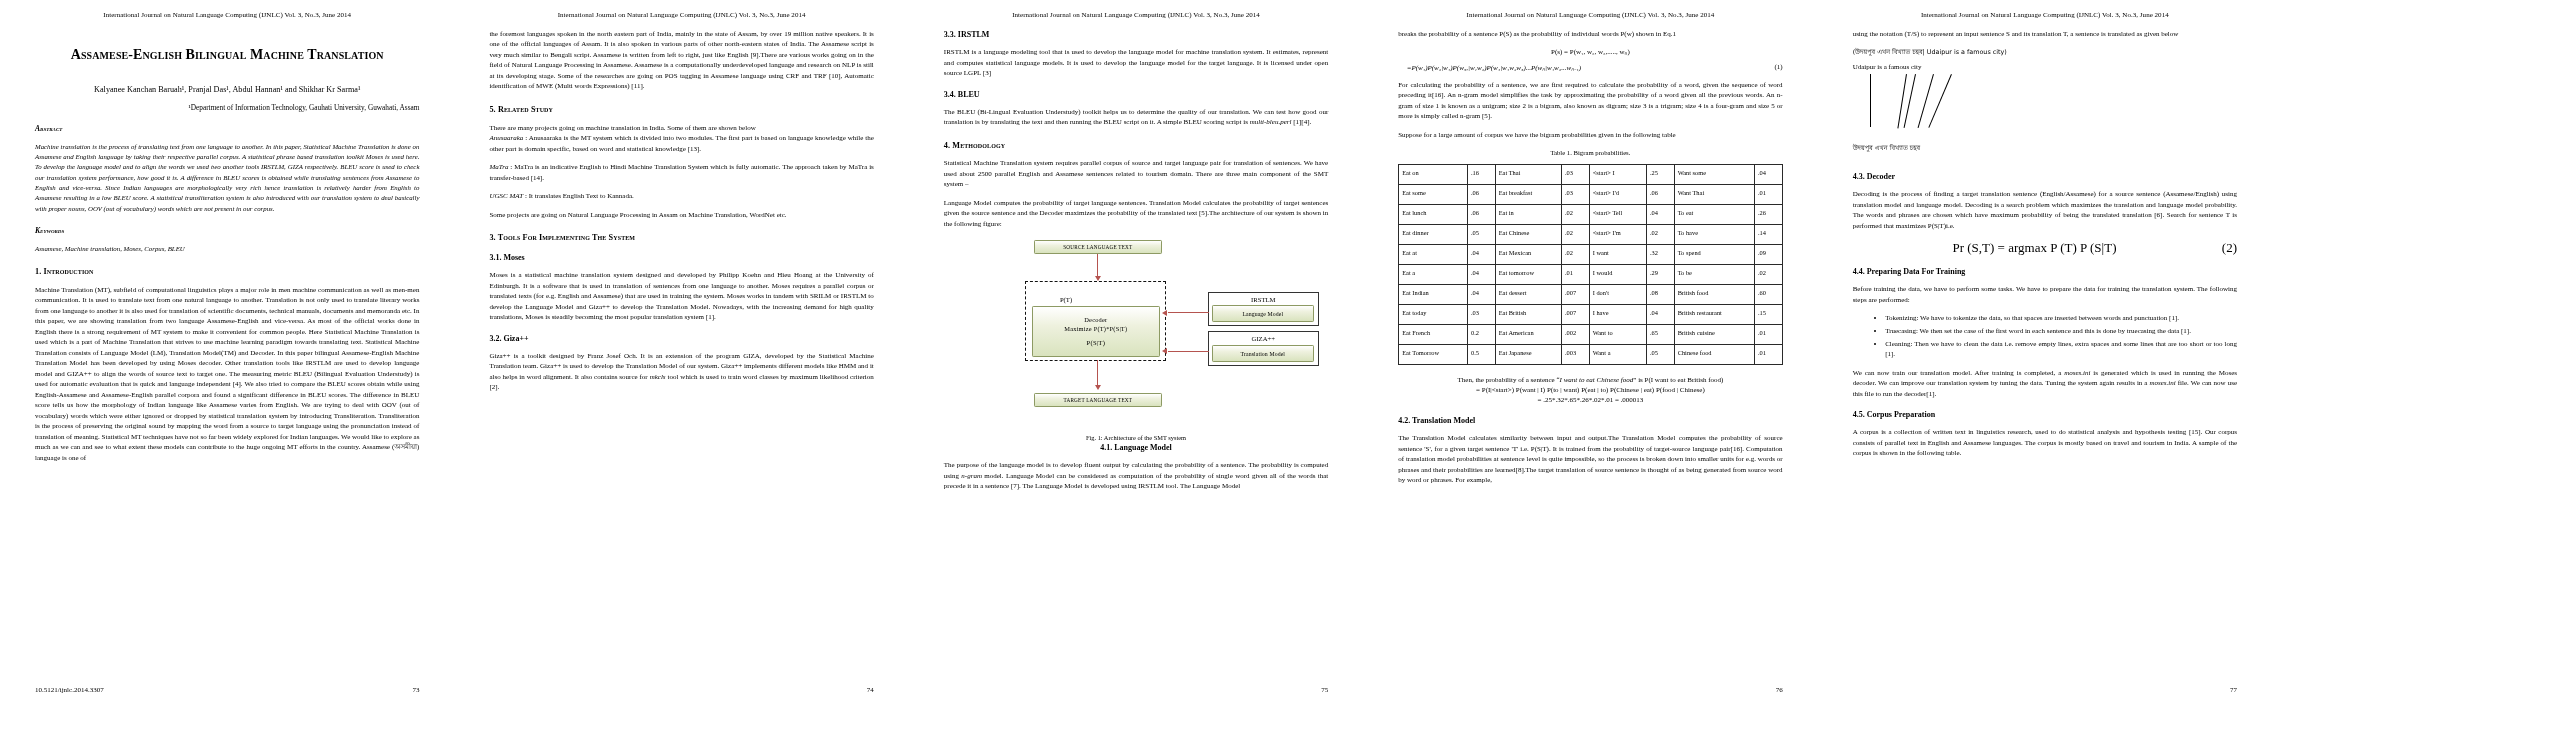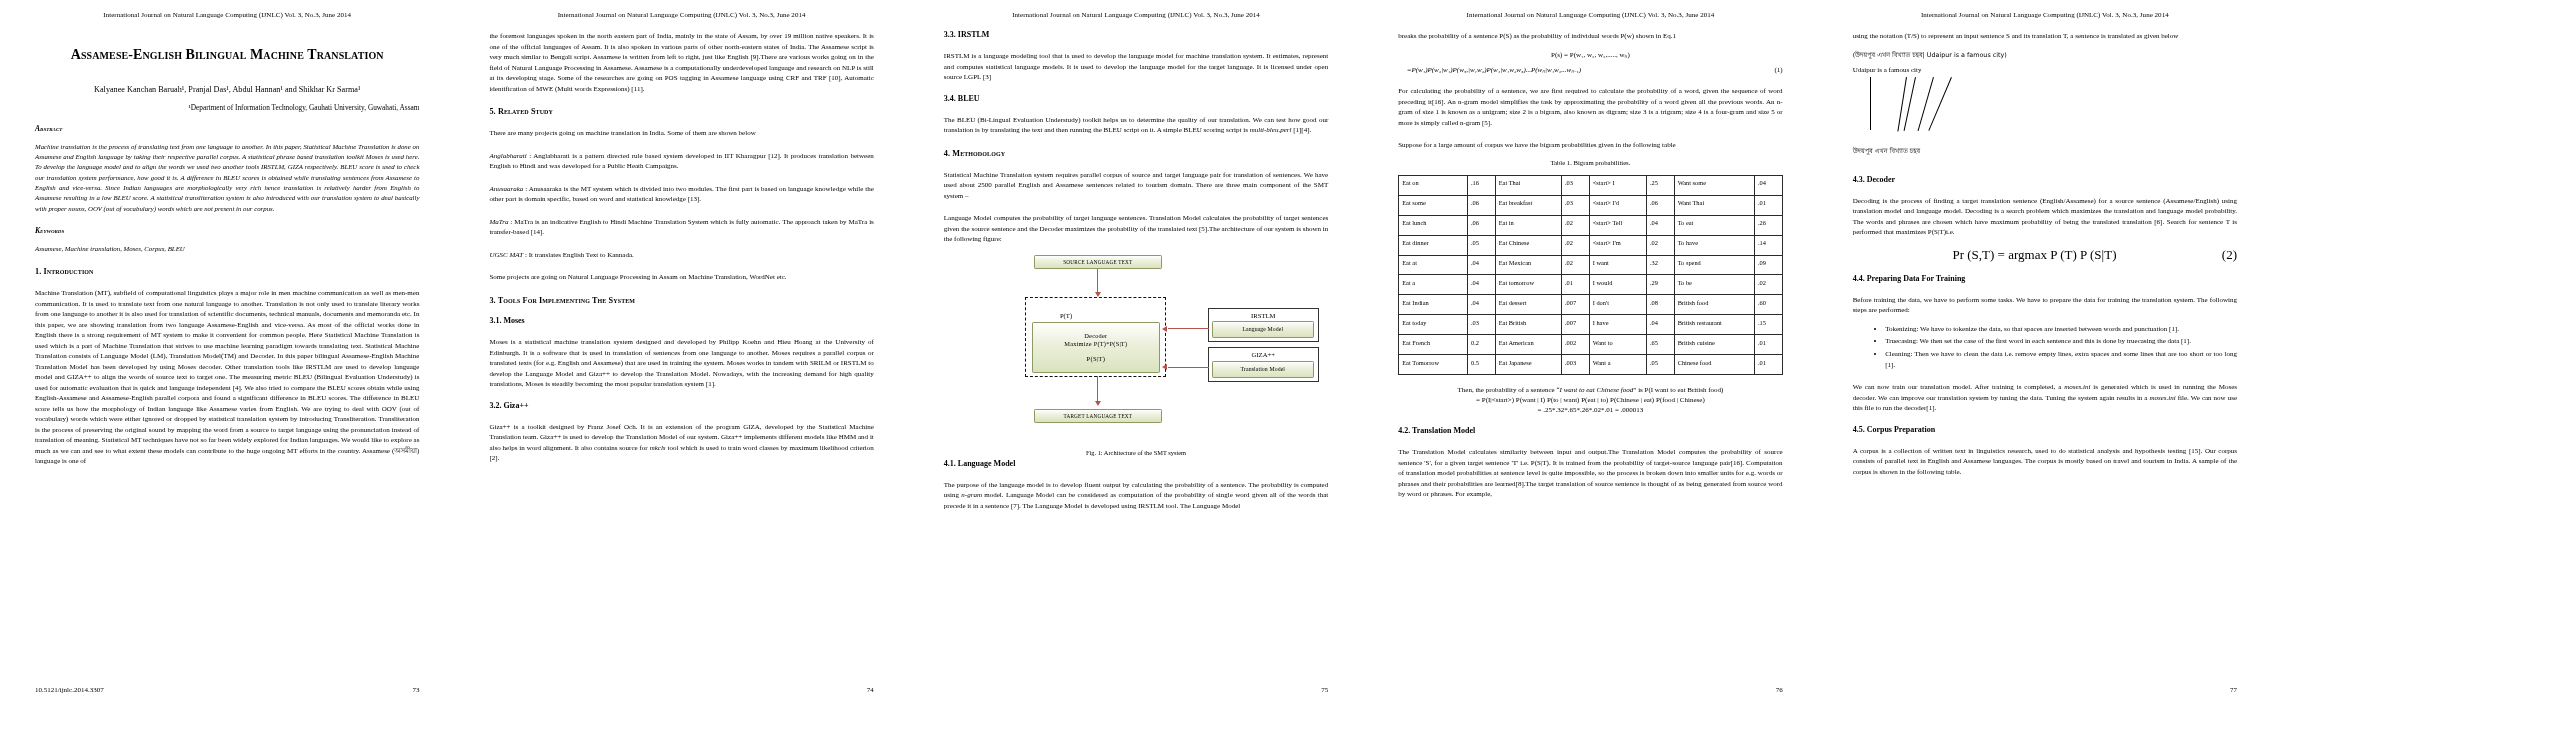--- a/index.html
+++ b/index.html
@@ -6,21 +6,21 @@
   body{width:2576px;height:729px;overflow:hidden;font-family:"Liberation Serif",serif;color:#000;}
   .sheet{display:flex;width:2272px;height:729px;}
   .page{width:515px;height:729px;position:relative;box-sizing:border-box;padding:11px 35px 0 35px;}
   .hdr{font-size:7px;text-align:center;margin:0 0 9.7px 0;letter-spacing:0.03px;}
   .title{font-size:14px;font-variant:small-caps;font-weight:bold;text-align:center;line-height:1.28;margin:27px 0 16px 0;letter-spacing:0.1px;}
   .authors{font-size:8.2px;text-align:center;margin:20.7px 0 0 0;}
   .affil{font-size:7.3px;text-align:right;margin:9.7px 0 0 0;}
   .h-sec{font-size:8.2px;font-variant:small-caps;font-weight:bold;margin:13.4px 0 8.5px 0;letter-spacing:0.1px;}
   .h-sub{font-size:8px;font-weight:bold;margin:11px 0 8px 0;}
   .h-abs{font-size:7.6px;font-variant:small-caps;font-weight:bold;font-style:italic;margin:12px 0 8.5px 0;}
-  p.body{font-size:7px;line-height:1.50;text-align:justify;margin:12px 0 8px 0;text-justify:inter-word;}
+  p.body{font-size:7px;line-height:1.50;text-align:justify;margin:0 0 8px 0;text-justify:inter-word;}
   p.ital{font-size:6.8px;line-height:1.52;text-align:justify;font-style:italic;margin:0 0 8px 0;}
   .ind{font-style:italic;}
   ol.num{font-size:7px;line-height:1.55;margin:2.4px 0 8px 28px;padding:0;}
   ol.num li{margin:0 0 0.6px 0;padding-left:3.6px;}
   ul.bul{font-size:7px;line-height:1.50;margin:3.6px 0 8px 24px;padding:0 0 0 8.5px;}
   ul.bul li{margin:0 0 2.4px 0;text-align:justify;}
   .eqline{font-size:7px;text-align:center;margin:5.5px 0 6.7px 0;}
   .eqrow{display:flex;align-items:center;font-size:7px;margin:6.7px 0 8px 0;}
   .eqrow .eq{flex:1;text-align:left;padding-left:8.5px;font-style:italic;}
   .eqrow .no{width:20.7px;text-align:right;font-style:normal;}
@@ -78,23 +78,20 @@
   </div>
 
   <div class="page">
     <div class="hdr">International Journal on Natural Language Computing (IJNLC) Vol. 3, No.3, June 2014</div>
     <p class="body">the foremost languages spoken in the north eastern part of India, mainly in the state of Assam, by over 19 million native speakers. It is one of the official languages of Assam. It is also spoken in various parts of other north-eastern states of India. The Assamese script is very much similar to Bengali script. Assamese is written from left to right, just like English [9].There are various works going on in the field of Natural Language Processing in Assamese. Assamese is a computationally underdeveloped language and research on NLP is still at its developing stage. Some of the researches are going on POS tagging in Assamese language using CRF and TRF [10], Automatic identification of MWE (Multi words Expressions) [11].</p>
     <div class="h-sec">5. Related Study</div>
     <p class="body" style="margin-bottom:0">
       <span>There are many projects going on machine translation in India. Some of them are shown below</span>
     </p>
     <p class="body">
-      <span class="ind">Anglabharati</span><span> : Anglabharati is a pattern directed rule based system developed in IIT Kharagpur [12]. It produces translation between English to Hindi and was developed for a Public Heath Campaigns.</span>
-    </p>
-    <p class="body">
       <span class="ind">Anusaaraka</span><span> : Anusaaraka is the MT system which is divided into two modules. The first part is based on language knowledge while the other part is domain specific, based on word and statistical knowledge [13].</span>
     </p>
     <p class="body">
       <span class="ind">MaTra</span><span> : MaTra is an indicative English to Hindi Machine Translation System which is fully automatic. The approach taken by MaTra is transfer-based [14].</span>
     </p>
     <p class="body">
       <span class="ind">UGSC MAT</span><span> : It translates English Text to Kannada.</span>
     </p>
     <p class="body">Some projects are going on Natural Language Processing in Assam on Machine Translation, WordNet etc.</p>
     <div class="h-sec">3. Tools For Implementing The System</div>
@@ -149,21 +146,21 @@
       <div class="ahead-l" style="left:218px;top:73px;"></div>
       <div class="arrow-h" style="left:224px;top:114px;width:41px;"></div>
       <div class="ahead-l" style="left:218px;top:111px;"></div>
 
       <div class="arrow-v" style="left:153px;top:123px;height:26px;"></div>
       <div class="ahead-d" style="left:151px;top:148px;"></div>
       <div class="gbox" style="left:90px;top:156px;width:128px;height:14px;">TARGET LANGUAGE TEXT</div>
     </div>
     <div class="figcap">Fig. 1: Architecture of the SMT system</div>
 
-    <div class="h-sub" style="margin-top:2.4px;">4.1. Language Model</div>
+    <div class="h-sub" style="margin-top:2.4px;text-align:center;">4.1. Language Model</div>
     <p class="body">
       <span>The purpose of the language model is to develop fluent output by calculating the probability of a sentence. The probability is computed using </span><span class="ind">n-gram</span><span> model. Language Model can be considered as computation of the probability of single word given all of the words that precede it in a sentence [7]. The Language Model is developed using IRSTLM tool. The Language Model</span>
     </p>
     <div class="pgno">75</div>
   </div>
 
   <div class="page">
     <div class="hdr">International Journal on Natural Language Computing (IJNLC) Vol. 3, No.3, June 2014</div>
     <p class="body">breaks the probability of a sentence P(S) as the probability of individual words P(w) shown in Eq.1</p>
     <div class="eqline">P(s) = P(w₁, w₂, w₃,....., wₙ)</div>

